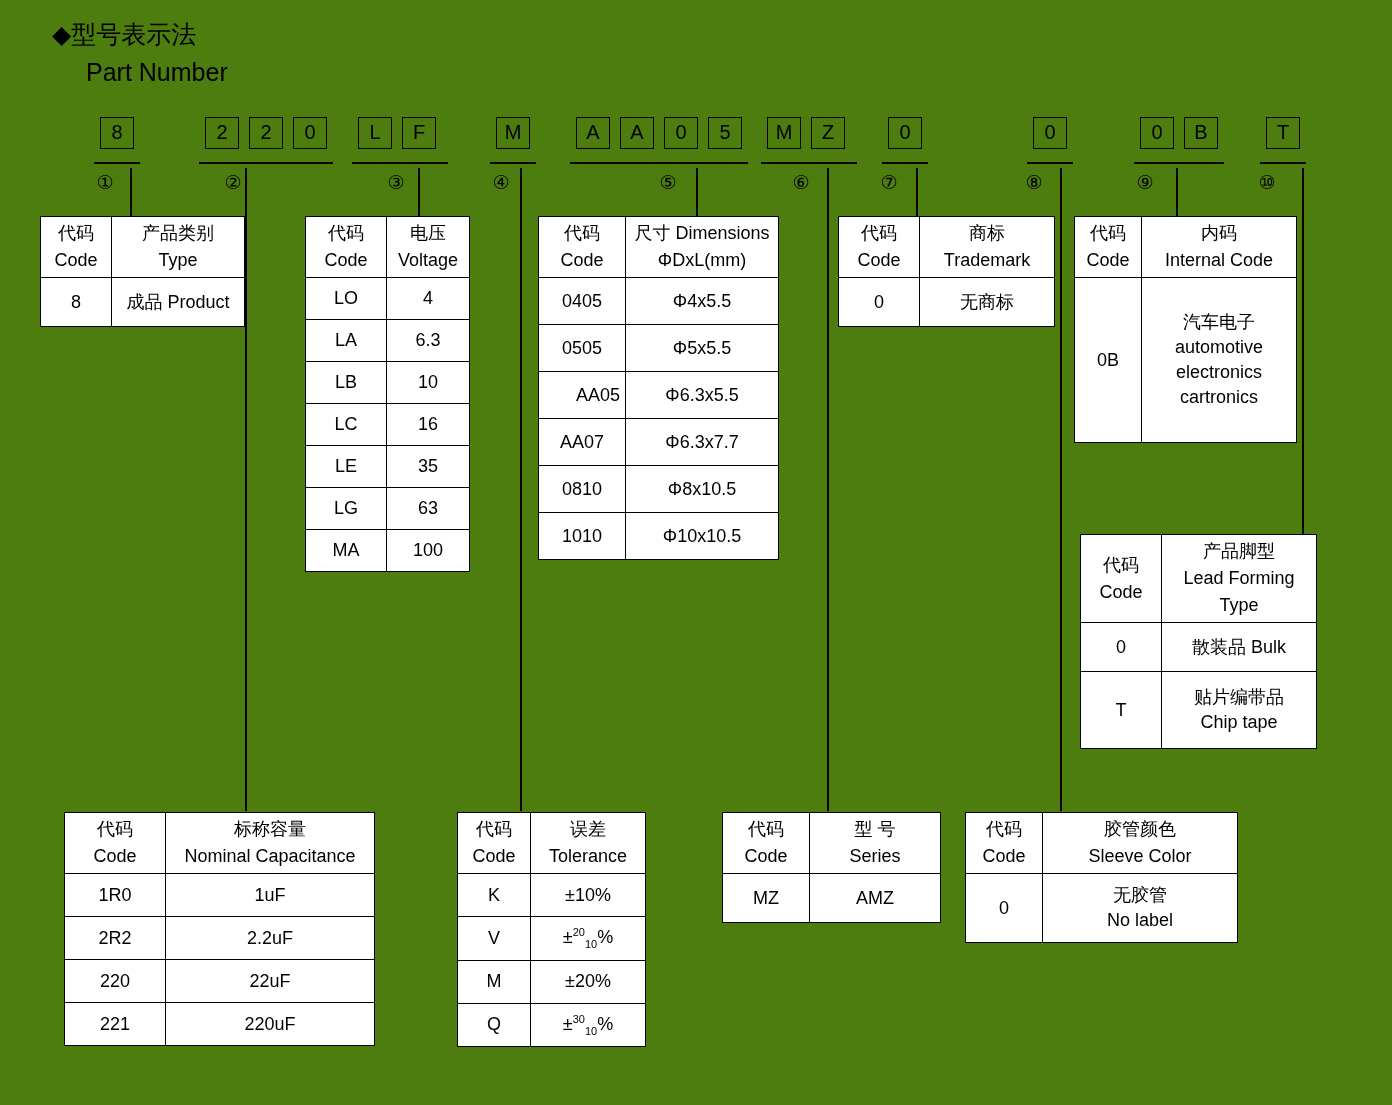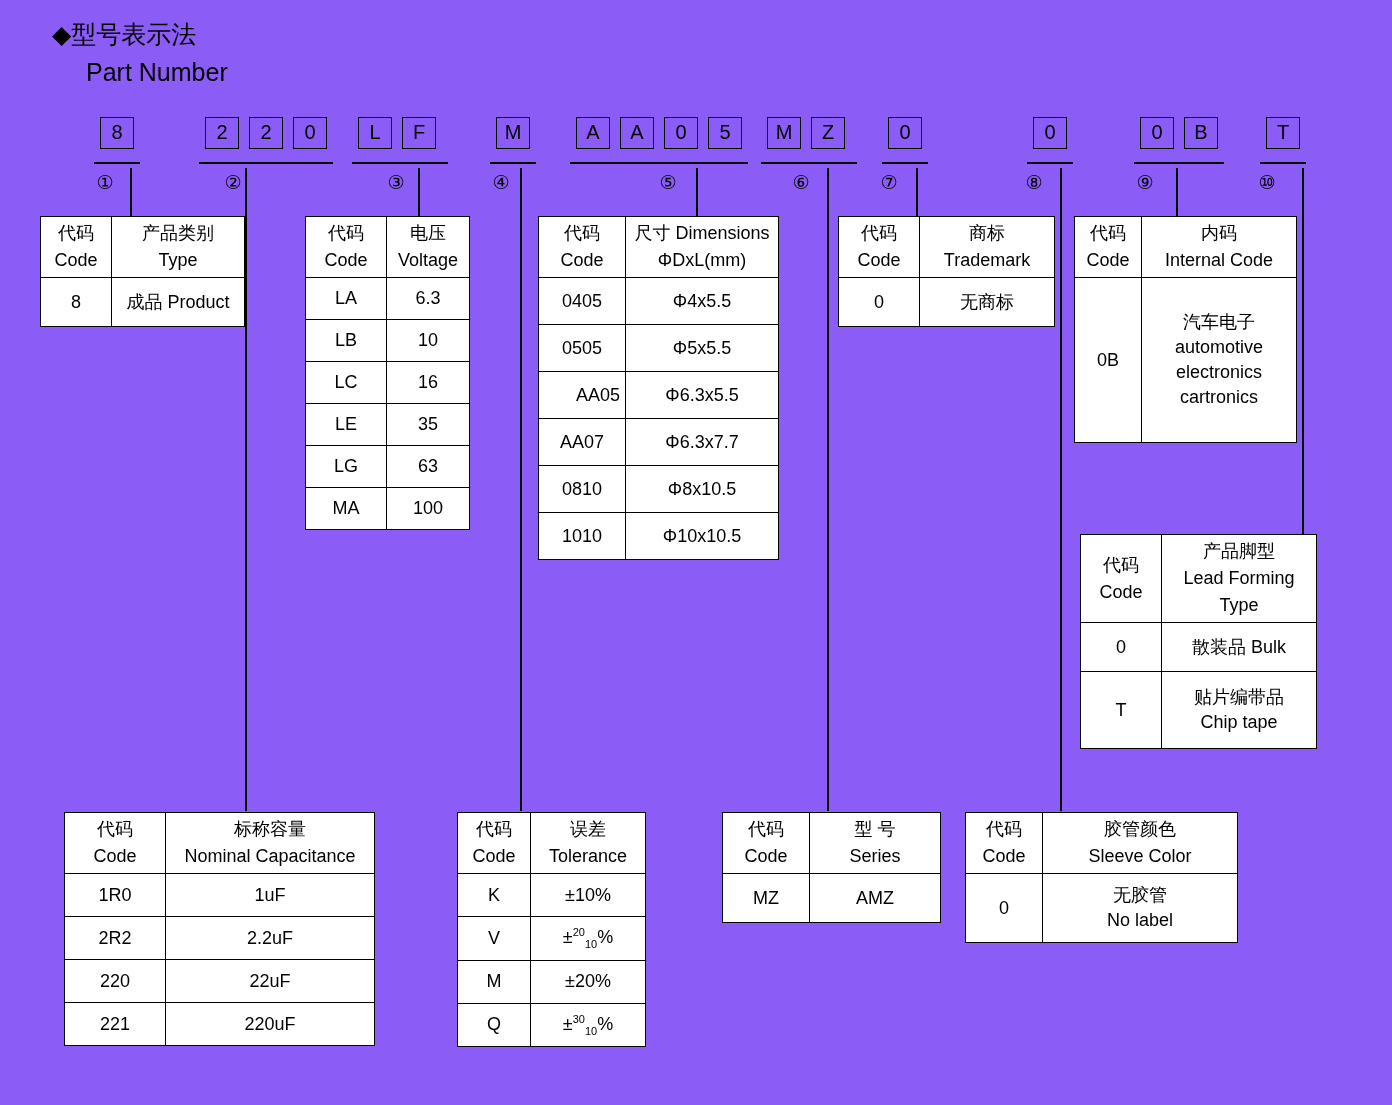--- a/index.html
+++ b/index.html
@@ -9,21 +9,21 @@
   }
   body {
     font-family: "Liberation Sans", "DejaVu Sans", sans-serif;
     color: #000000;
   }
   #page {
     position: relative;
     width: 1392px;
     height: 1105px;
     overflow: hidden;
-    background: #8b5cf6;
+    background: #4d7c0f;
   }
 
   
   #heading-cn {
     position: absolute;
     left: 52px;
     top: 18px;
     font-size: 25px;
     line-height: 32px;
     white-space: nowrap;
@@ -200,20 +200,24 @@
       <td class="hdr" style="width:72px;">
         <span class="two-line">代码</span>
         <span class="two-line">Code</span>
       </td>
       <td class="hdr" style="width:74px;">
         <span class="two-line">电压</span>
         <span class="two-line">Voltage</span>
       </td>
     </tr>
     <tr>
+          <td style="height:35px;">LO</td>
+          <td>4</td>
+        </tr>
+    <tr>
           <td style="height:35px;">LA</td>
           <td>6.3</td>
         </tr>
     <tr>
           <td style="height:35px;">LB</td>
           <td>10</td>
         </tr>
     <tr>
           <td style="height:35px;">LC</td>
           <td>16</td>

